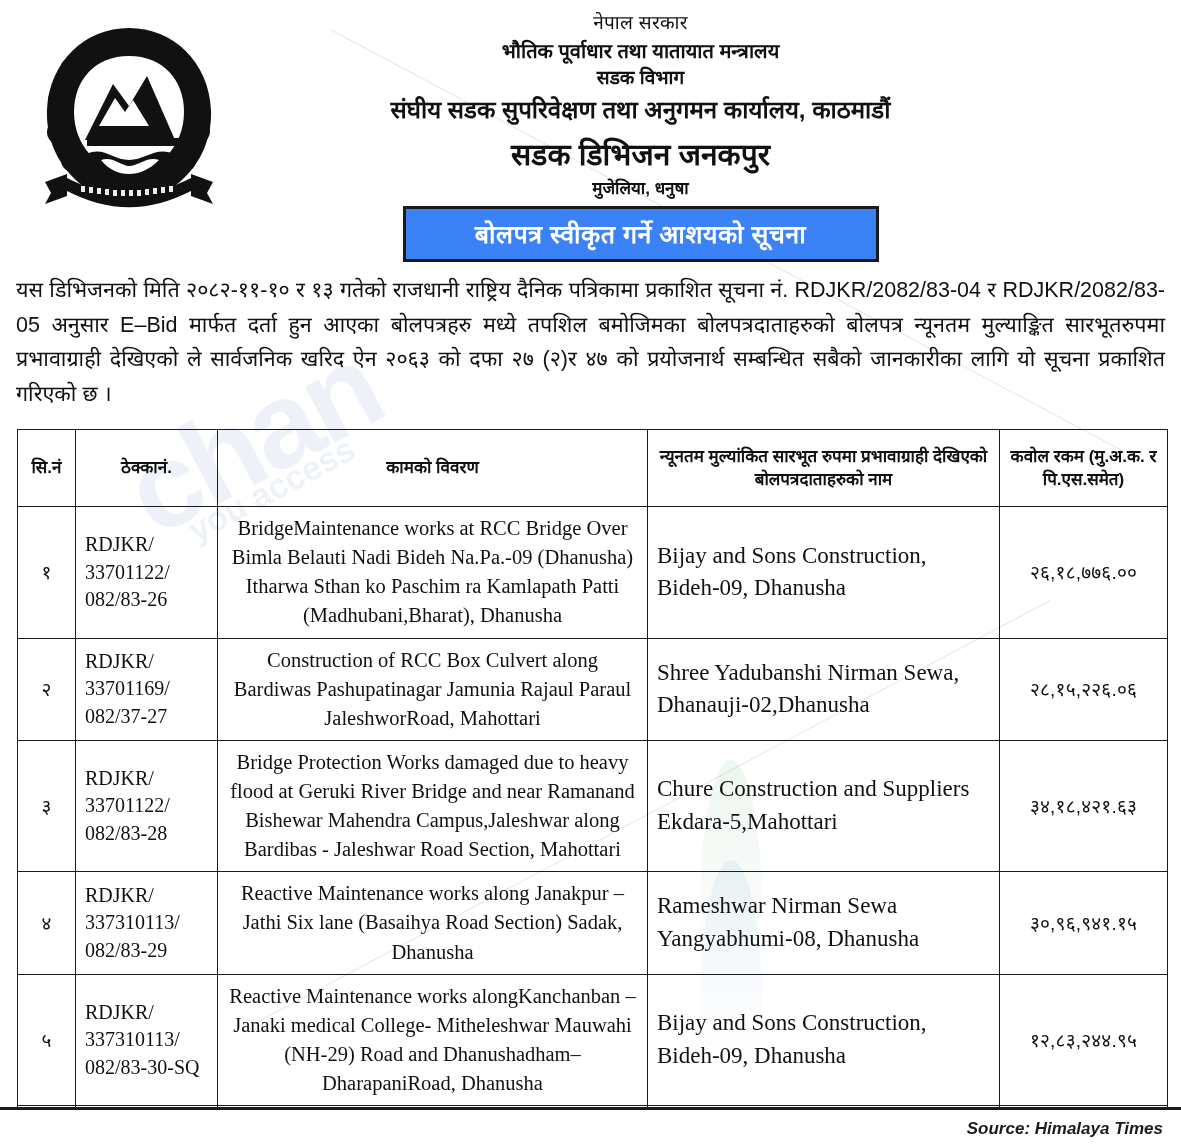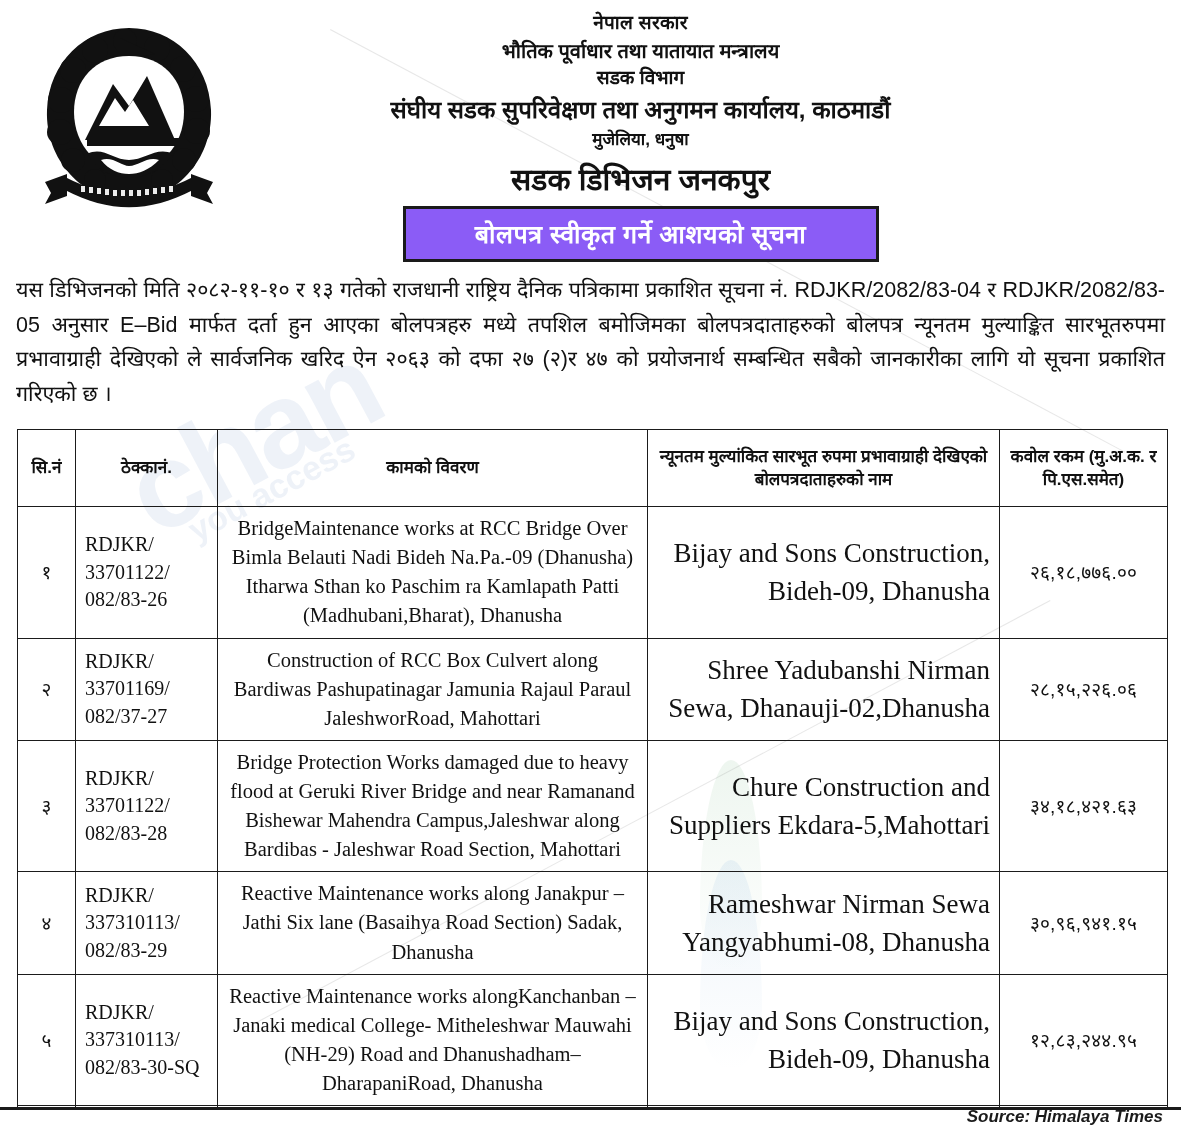--- a/index.html
+++ b/index.html
@@ -90,21 +90,21 @@
 
   .head-text {
     flex: 1 1 auto;
     text-align: center;
     padding-right: 130px;
   }
   .np { font-family: "Liberation Sans", "DejaVu Sans", sans-serif; }
 
   .l-gov {
     font-size: 19px;
-    font-weight: 700;
+    font-weight: 400;
     line-height: 1.42;
     letter-spacing: .3px;
   }
   .l-min {
     font-size: 20px;
     font-weight: 700;
     line-height: 1.42;
   }
   .l-dept {
     font-size: 19px;
@@ -124,21 +124,21 @@
   }
   .l-place {
     font-size: 17px;
     font-weight: 700;
     line-height: 1.5;
     margin-top: -1px;
   }
   .banner {
     margin: 7px auto 0 auto;
     width: 470px;
-    background: #8b5cf6;
+    background: #3b82f6;
     color: #ffffff;
     font-size: 25px;
     font-weight: 700;
     padding: 7px 0 9px 0;
     letter-spacing: .5px;
     box-shadow: 0 0 0 3px #1a1a1a;
   }
   .pub-date {
     margin-top: 11px;
     font-size: 19px;
@@ -198,22 +198,22 @@
     text-align: left;
     font-size: 20px;
     line-height: 1.38;
   }
   td.desc {
     text-align: center;
     font-size: 20.5px;
     line-height: 1.42;
   }
   td.name {
-    text-align: right;
-    font-size: 27px;
+    text-align: left;
+    font-size: 23px;
     line-height: 1.42;
   }
   td.amount {
     text-align: center;
     font-family: "Liberation Sans", "DejaVu Sans", sans-serif;
     font-size: 19px;
     letter-spacing: .2px;
   }
   .source-bar {
     position: absolute;
@@ -221,21 +221,21 @@
     right: 0;
     bottom: 0;
     height: 36px;
     background: #ffffff;
     border-top: 3px solid #1b1b1b;
     z-index: 3;
   }
   .source-text {
     position: absolute;
     right: 18px;
-    bottom: 19px;
+    bottom: 7px;
     font-family: "Liberation Sans", "DejaVu Sans", sans-serif;
     font-style: italic;
     font-weight: 700;
     font-size: 17px;
     color: #1b1b1b;
     z-index: 4;
   }
 </style>
 </head>
 <body>
@@ -330,22 +330,22 @@
           </g>
         </g>
       </svg>
     </div>
 
     <div class="head-text">
       <div class="np l-gov">नेपाल सरकार</div>
       <div class="np l-min">भौतिक पूर्वाधार तथा यातायात मन्त्रालय</div>
       <div class="np l-dept">सडक विभाग</div>
       <div class="np l-office">संघीय सडक सुपरिवेक्षण तथा अनुगमन कार्यालय, काठमाडौं</div>
+      <div class="np l-division">सडक डिभिजन जनकपुर</div>
       <div class="np l-place">मुजेलिया, धनुषा</div>
-      <div class="np l-division">सडक डिभिजन जनकपुर</div>
       <div class="np banner">बोलपत्र स्वीकृत गर्ने आशयको सूचना</div>
     </div>
   </div>
 
   <div class="para np">यस डिभिजनको मिति २०८२-११-१० र १३ गतेको राजधानी राष्ट्रिय दैनिक पत्रिकामा प्रकाशित सूचना नं. RDJKR/2082/83-04 र RDJKR/2082/83-05 अनुसार E–Bid मार्फत दर्ता हुन आएका बोलपत्रहरु मध्ये तपशिल बमोजिमका बोलपत्रदाताहरुको बोलपत्र न्यूनतम मुल्याङ्कित सारभूतरुपमा प्रभावाग्राही देखिएको ले सार्वजनिक खरिद ऐन २०६३ को दफा २७ (२)र ४७ को प्रयोजनार्थ सम्बन्धित सबैको जानकारीका लागि यो सूचना प्रकाशित गरिएको छ ।</div>
 
   <table class="notice">
     <colgroup>
       <col class="c-sn">
         <col class="c-cnt">

